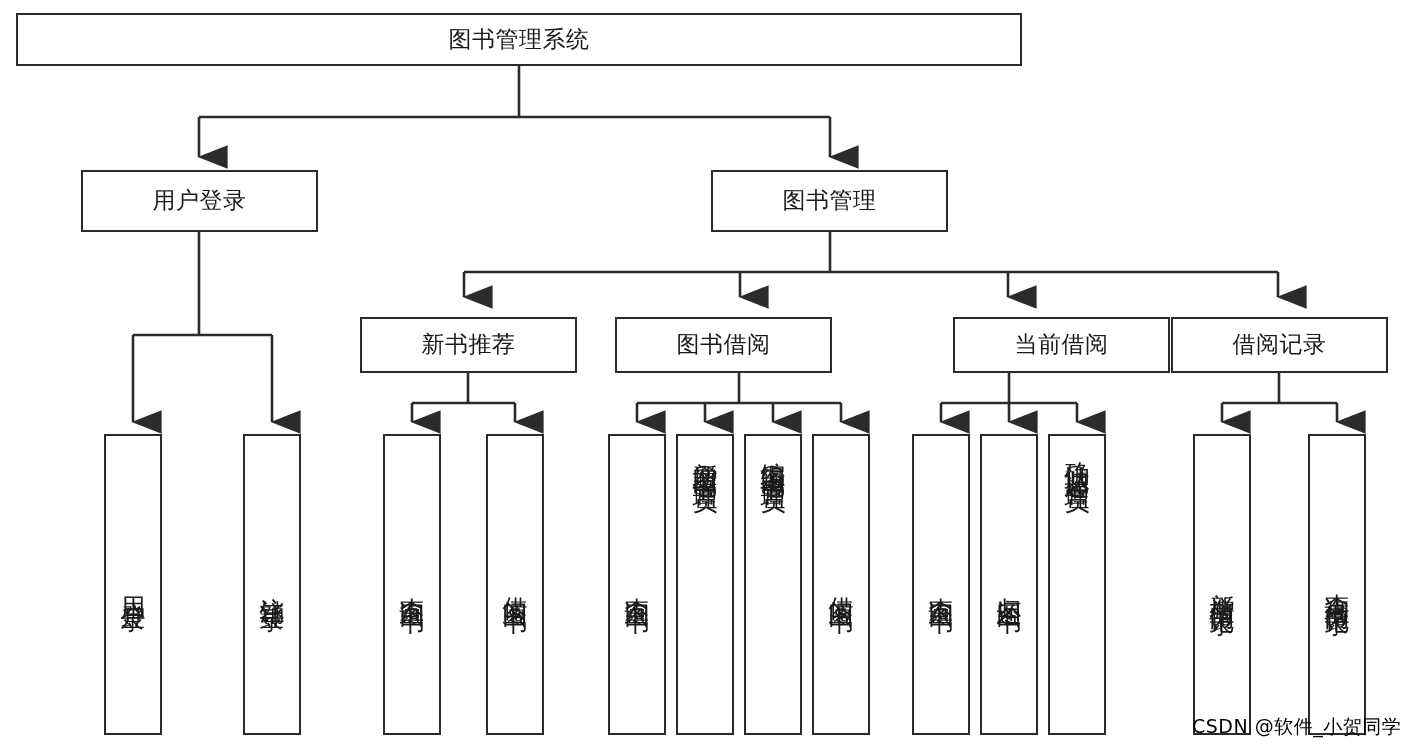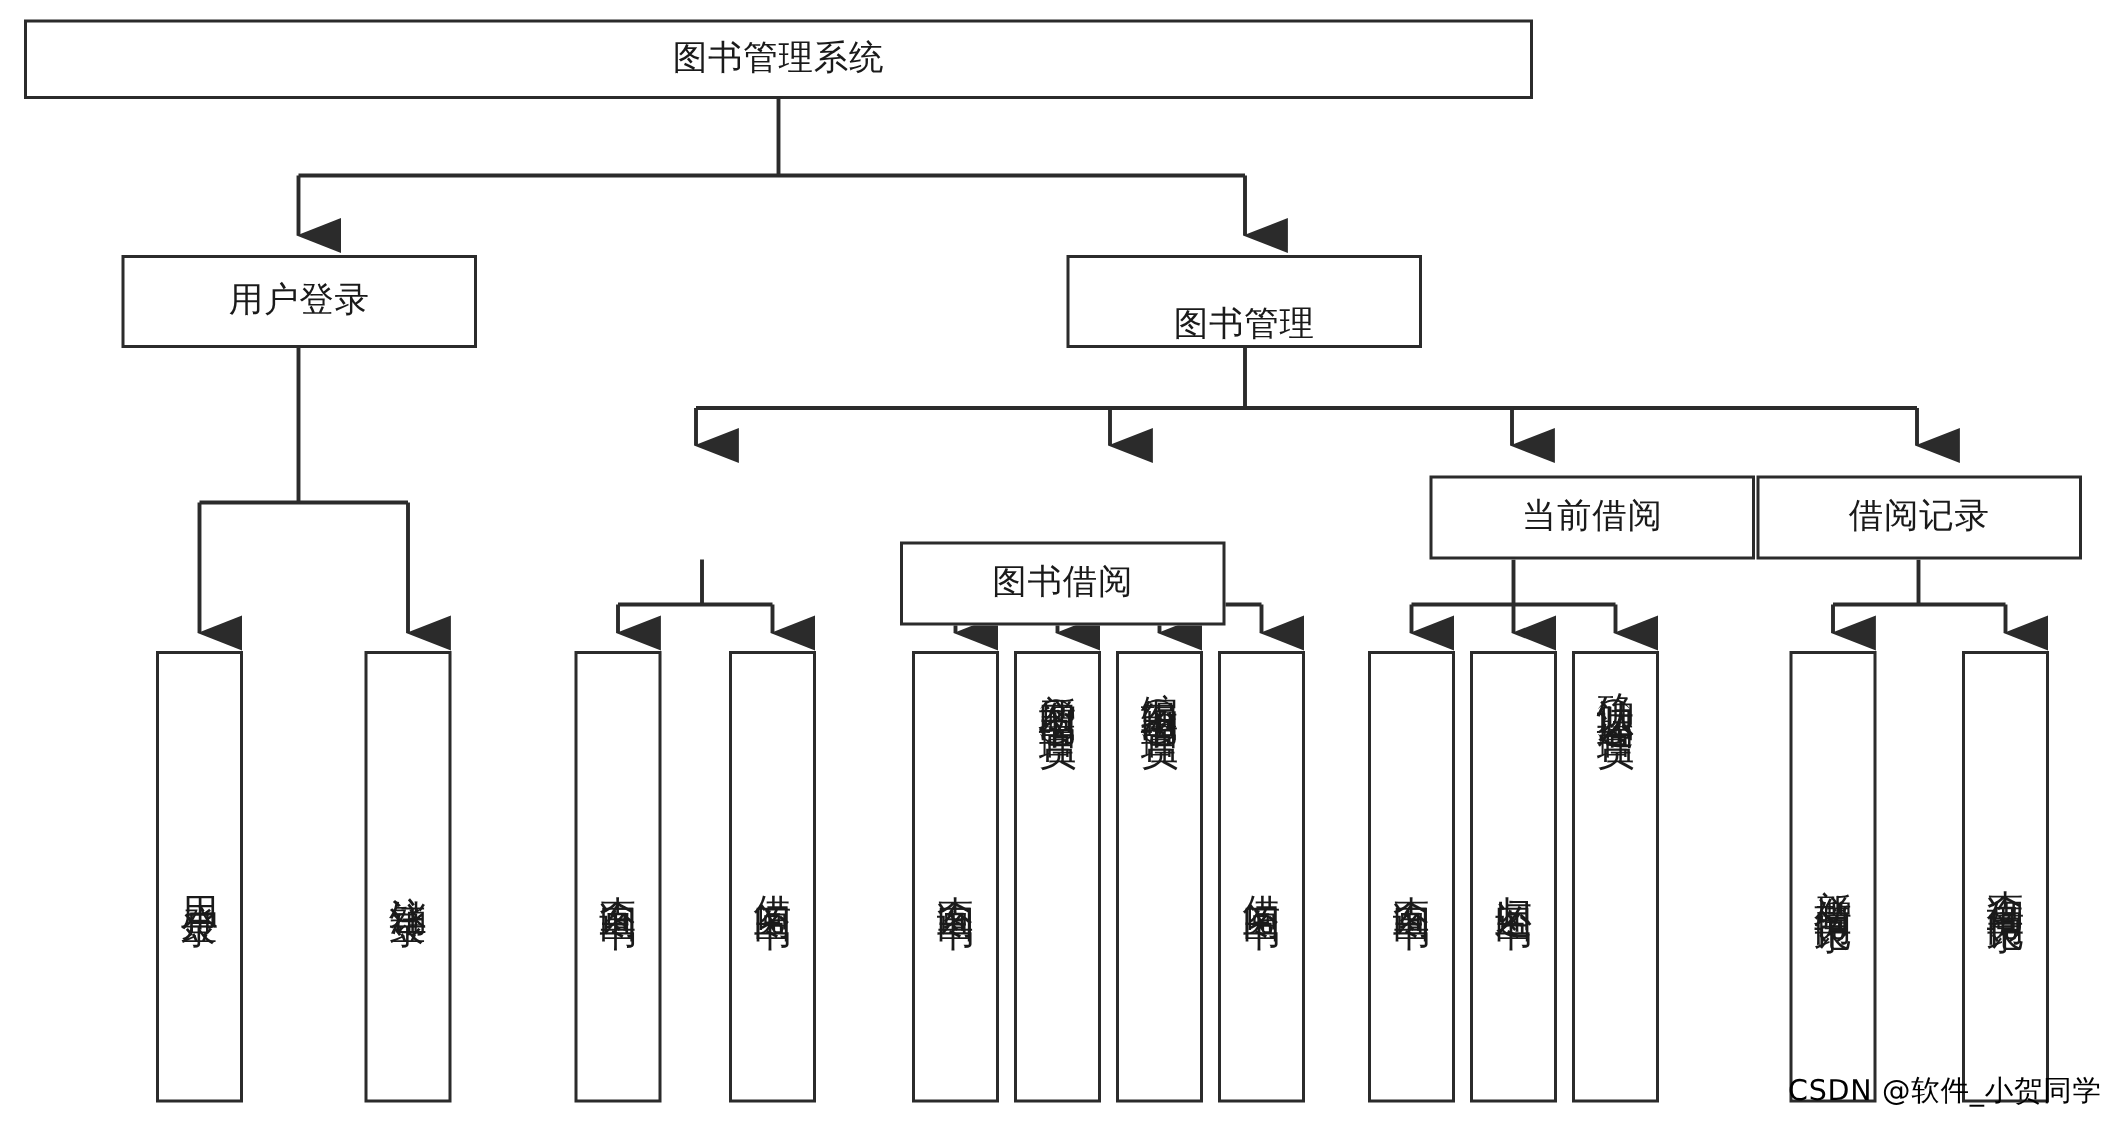--- a/index.html
+++ b/index.html
@@ -132,26 +132,29 @@
   </svg>
 
   <div class="node horiz root" style="left:16px; top:13px; width:1006px; height:53px;">
     <span class="node-label">图书管理系统</span>
   </div>
 
   <div class="node horiz" style="left:81px; top:170px; width:237px; height:62px;">
     <span class="node-label">用户登录</span>
   </div>
 
-  <div class="node horiz" style="left:711px; top:170px; width:237px; height:62px;align-items:flex-end;">
+  <div class="node horiz" style="left:711px; top:170px; width:237px; height:62px;">
     <span class="node-label">图书管理</span>
   </div>
 
-
-  <div class="node horiz" style="left:600px; top:317px; width:217px; height:56px;margin-top:44px;">
+  <div class="node horiz" style="left:360px; top:317px; width:217px; height:56px;">
+    <span class="node-label">新书推荐</span>
+  </div>
+
+  <div class="node horiz" style="left:615px; top:317px; width:217px; height:56px;">
     <span class="node-label">图书借阅</span>
   </div>
 
   <div class="node horiz" style="left:953px; top:317px; width:217px; height:56px;">
     <span class="node-label">当前借阅</span>
   </div>
 
   <div class="node horiz" style="left:1171px; top:317px; width:217px; height:56px;">
     <span class="node-label">借阅记录</span>
   </div>

